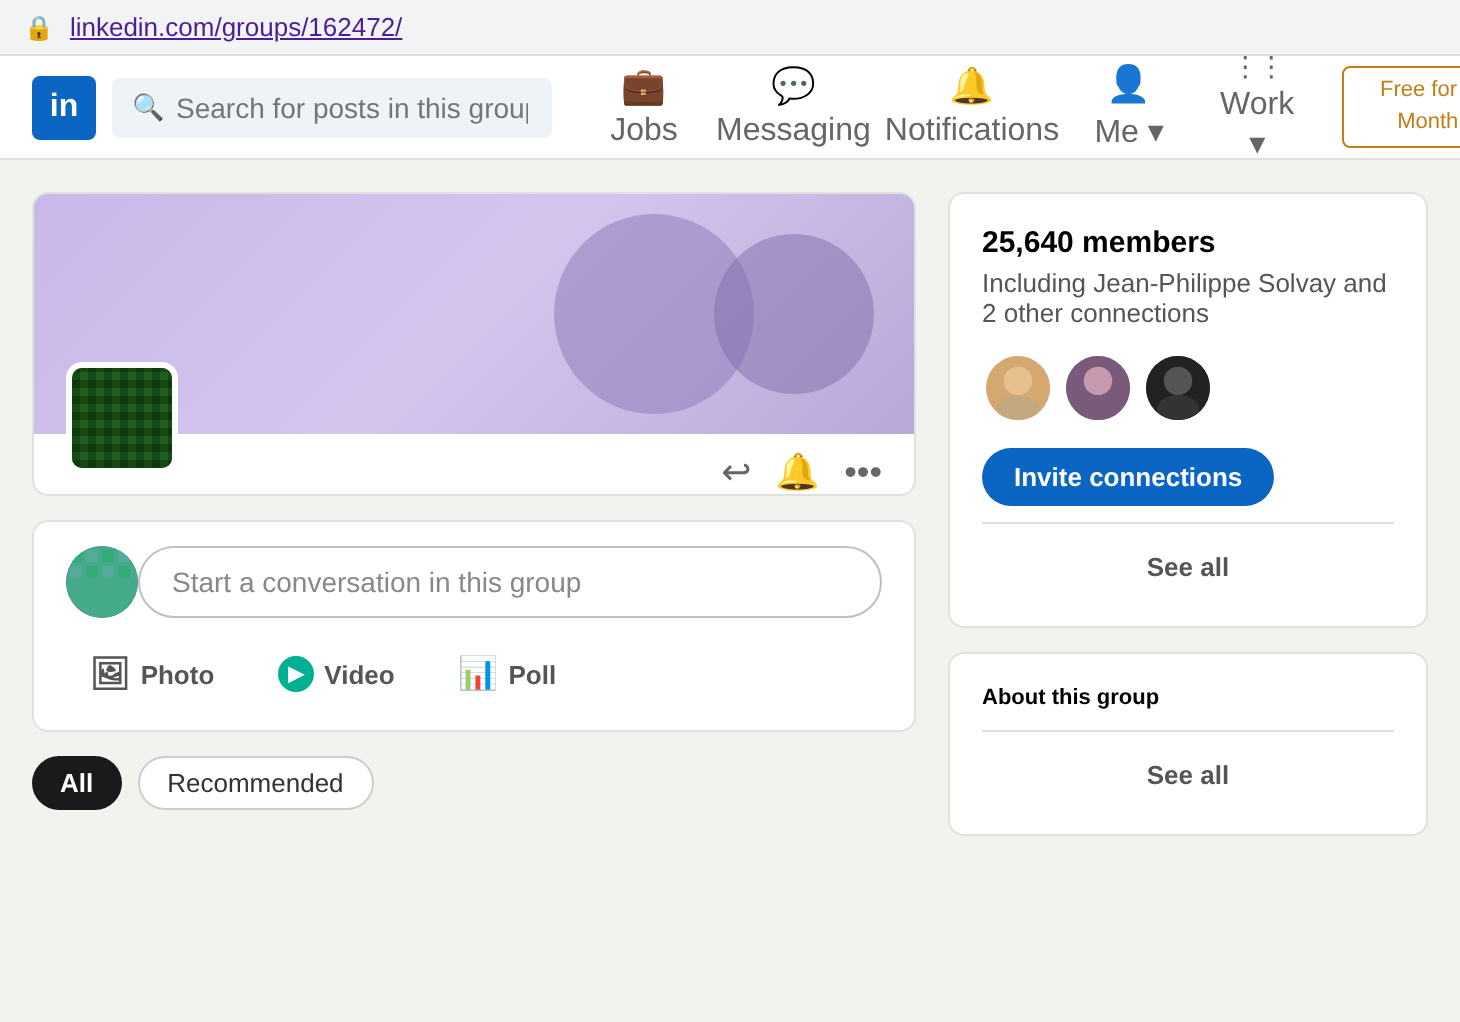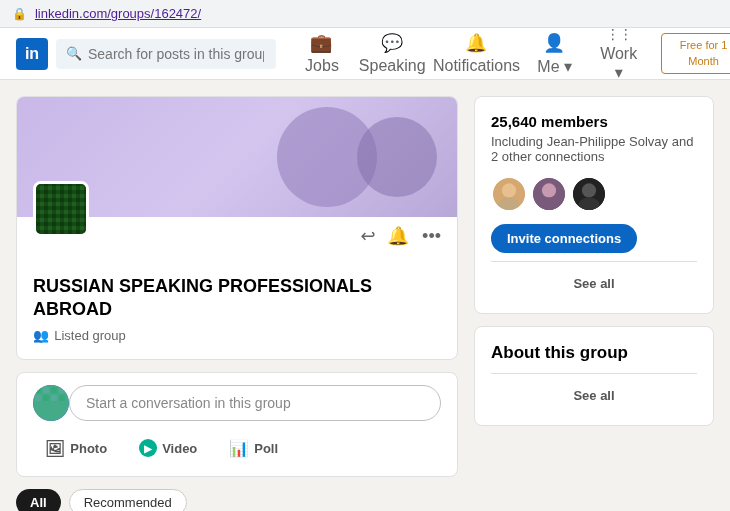--- a/index.html
+++ b/index.html
@@ -344,21 +344,21 @@
       display: block;
       text-align: center;
       color: #555;
       font-size: 13px;
       font-weight: 600;
       cursor: pointer;
       padding: 6px;
     }
     .divider { border: none; border-top: 1px solid #e0e0e0; margin: 8px 0; }
     .about-title {
-      font-size: 17px;
+      font-size: 11px;
       font-weight: 700;
       margin-bottom: 10px;
     }
     .about-text {
       font-size: 13px;
       color: #333;
       line-height: 1.5;
       margin-bottom: 10px;
     }
   </style>
@@ -377,21 +377,21 @@
     <input class="nav-search" type="text" placeholder="Search for posts in this group" style="">
   </div>
   <div class="nav-spacer"></div>
   <div class="nav-items">
     <div class="nav-item">
       <span class="nav-icon">💼</span>
       <span class="nav-item-label">Jobs</span>
     </div>
     <div class="nav-item">
       <span class="nav-icon">💬</span>
-      <span class="nav-item-label">Speaking</span>
+      <span class="nav-item-label">Messaging</span>
     </div>
     <div class="nav-item">
       <span class="nav-icon">🔔</span>
       <span class="nav-item-label">Notifications</span>
     </div>
     <div class="nav-item">
       <span class="nav-icon">👤</span>
       <span class="nav-item-label">Me ▾</span>
     </div>
     <div class="nav-item">
@@ -419,27 +419,20 @@
       <div class="group-actions">
         <button class="action-btn">
           <span>↩</span>
         </button>
         <button class="action-btn">
           <span>🔔</span>
         </button>
         <button class="action-btn">
           <span>•••</span>
         </button>
-      </div>
-      <div class="group-info">
-        <div class="group-title">RUSSIAN SPEAKING PROFESSIONALS ABROAD</div>
-        <div class="group-type">
-          <span class="group-type-icon">👥</span>
-          <span>Listed group</span>
-        </div>
       </div>
     </div>
 
     <div class="post-box">
       <div class="post-input-row">
         <div class="post-avatar">
           <svg width="36" height="36" viewBox="0 0 36 36">
             <rect width="36" height="36" fill="#4a8" rx="18"></rect>
             <rect x="2" y="2" width="6" height="6" fill="#3a7" rx="1"></rect>
             <rect x="10" y="2" width="6" height="6" fill="#5a9" rx="1"></rect>

